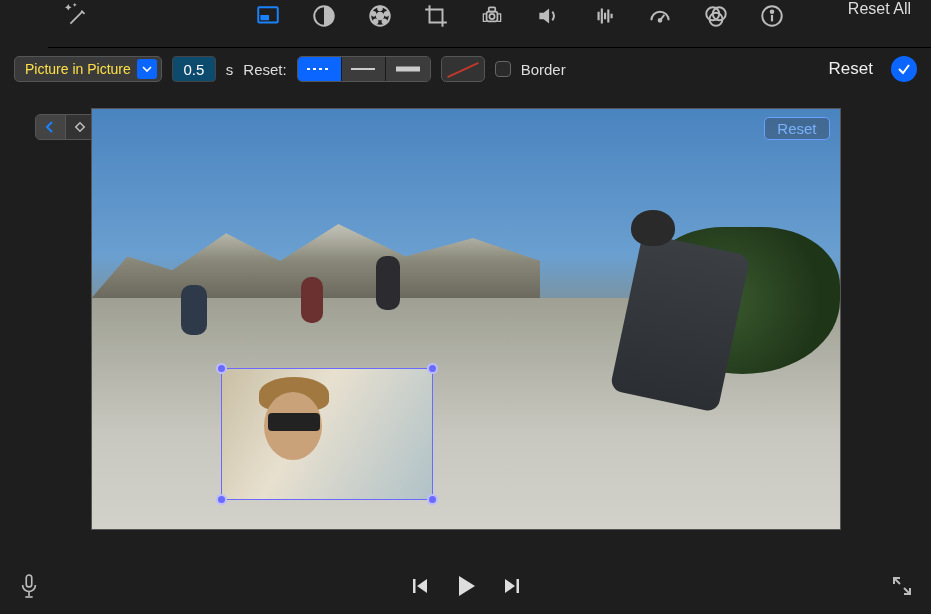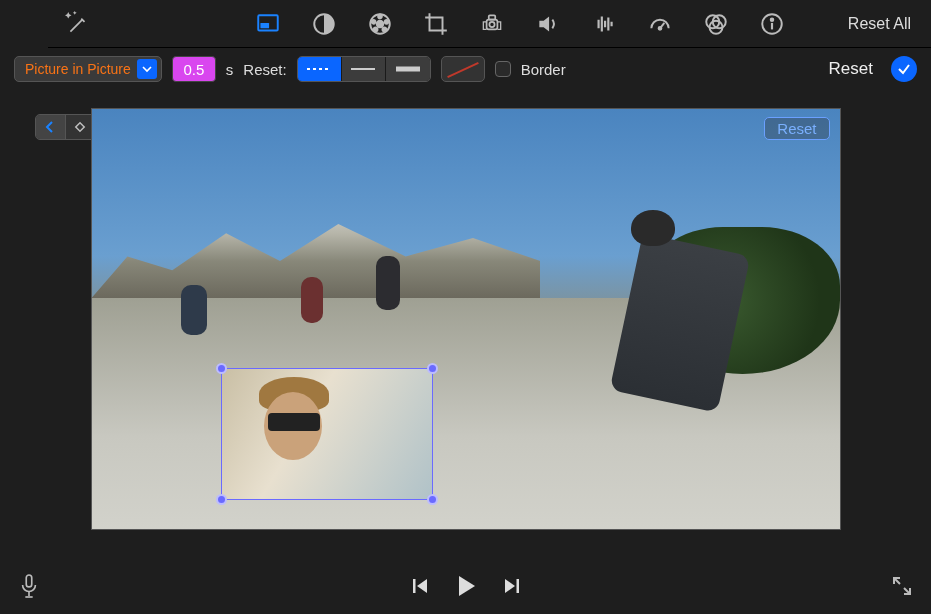--- a/index.html
+++ b/index.html
@@ -7,21 +7,20 @@
     background: #1e1e1e;
     font-family: -apple-system, BlinkMacSystemFont, "Helvetica Neue", sans-serif;
     color: #ddd;
     width: 931px;
     height: 614px;
     overflow: hidden;
     position: relative;
   }
   .top-toolbar {
     display: flex;
-    align-items: center;
     height: 48px;
     padding: 0 14px;
     gap: 24px;
     border-bottom: 1px solid #000;
     margin-left: 48px;
   }
   .top-toolbar .spacer { flex: 1; }
   .icon-btn {
     display: flex;
     align-items: center;
@@ -49,36 +48,36 @@
   }
   .select {
     background: #3a3a3a;
     border: 1px solid #555;
     border-radius: 5px;
     height: 26px;
     display: flex;
     align-items: center;
     padding: 0 4px 0 10px;
     font-size: 14px;
-    color: #f97316;
+    color: #fde047;
     cursor: pointer;
     gap: 6px;
   }
   .select .chev {
     background: #0a66ff;
     width: 20px;
     height: 20px;
     border-radius: 3px;
     display: flex;
     align-items: center;
     justify-content: center;
   }
   .select .chev svg { width: 10px; height: 10px; }
   .num-input {
-    background: #d946ef;
+    background: #0c4a6e;
     border: 1px solid #444;
     border-radius: 4px;
     width: 44px;
     height: 26px;
     color: #fff;
     text-align: center;
     font-size: 15px;
   }
   .label { font-size: 15px; color: #ddd; }
   .border-seg {

